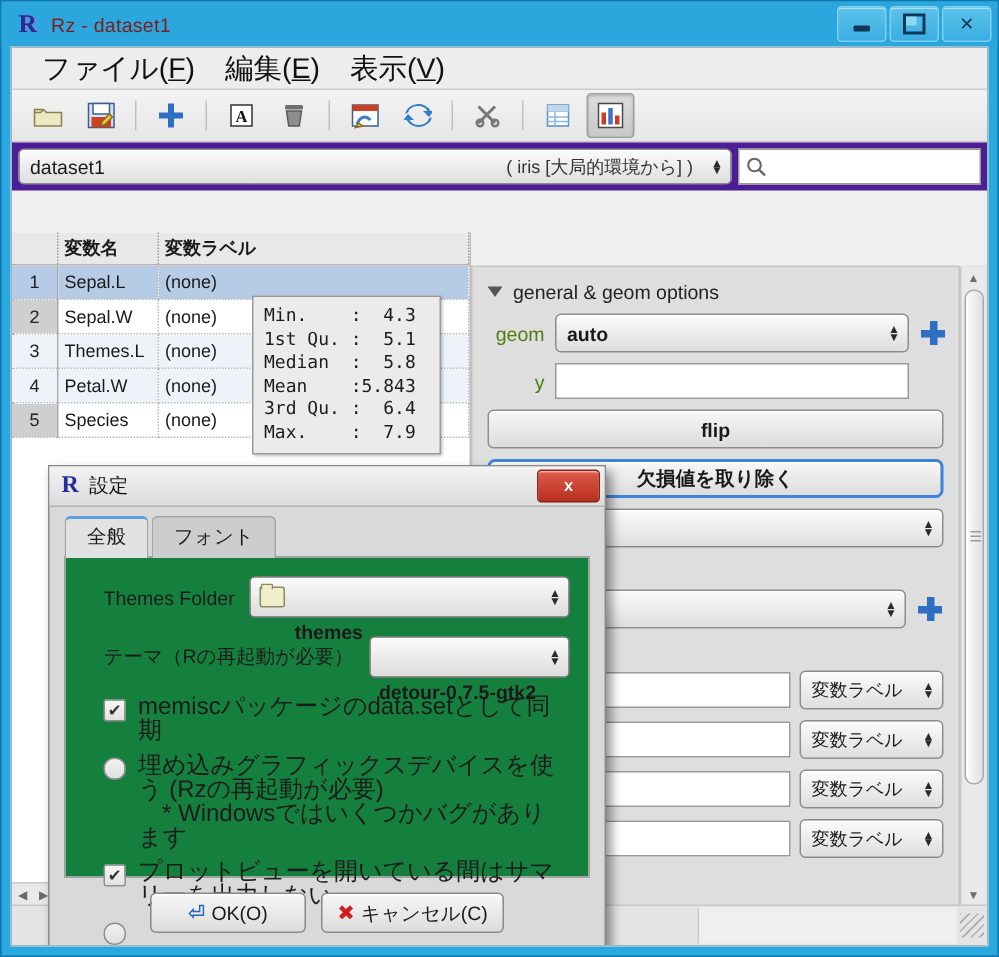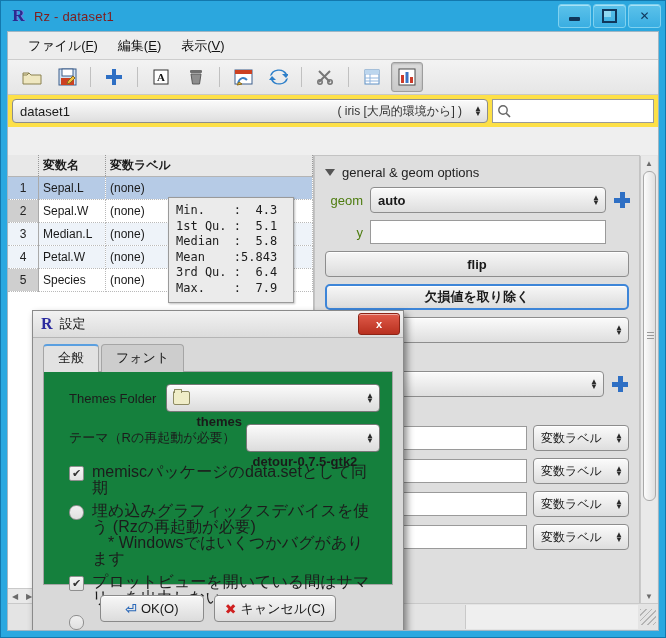--- a/index.html
+++ b/index.html
@@ -48,41 +48,41 @@
     position:absolute;left:6px;top:30px;right:6px;bottom:6px;
     background:#efefef;border:1px solid #9fb6c4;
     box-sizing:border-box;overflow:hidden;
   }
   
   .menubar{
     height:27px;background:#ededed;border-bottom:1px solid #cdcdcd;
     display:flex;align-items:center;padding-left:10px;
   }
   .menu-item{
-    padding:3px 10px;font-size:13px;color:#121212;
+    padding:3px 10px;font-size:19px;color:#121212;
   }
   .menu-item u{text-decoration:underline;}
   
   .toolbar{
     height:34px;background:linear-gradient(#f3f3f3,#e6e6e6);
     border-bottom:1px solid #c8c8c8;
     display:flex;align-items:center;padding-left:8px;gap:3px;
   }
   .tb-btn{
     width:30px;height:28px;display:flex;align-items:center;justify-content:center;
     border-radius:3px;border:1px solid transparent;
   }
   .tb-btn.active{
     background:linear-gradient(#dcdcdc,#c9c9c9);
     border:1px solid #9d9d9d;
     box-shadow:inset 0 1px 2px rgba(0,0,0,.2);
   }
   .tb-sep{width:1px;height:20px;background:#c0c0c0;margin:0 4px;}
   
-  .dsrow{height:32px;display:flex;align-items:center;padding:0 4px;background:#fde047;gap:4px;}
+  .dsrow{height:32px;display:flex;align-items:center;padding:0 4px;background:#4c1d95;gap:4px;}
   .combo{
     height:24px;border:1px solid #8d8d8d;border-radius:4px;
     background:linear-gradient(#fbfbfb,#dedede);
     display:flex;align-items:center;
     box-shadow:inset 0 1px 0 #fff;
     box-sizing:border-box;
   }
   .combo .cv{padding:0 7px;font-size:13px;white-space:nowrap;overflow:hidden;}
   .combo .cr{margin-left:auto;padding-right:6px;font-size:12px;color:#333;white-space:nowrap;}
   .spin{
@@ -120,21 +120,21 @@
   .col-name{width:58px;}
   .tooltip{
     position:absolute;left:160px;top:165px;width:111px;
     background:#ebebeb;border:1px solid #9a9a9a;
     box-shadow:1px 1px 2px rgba(0,0,0,.25);
     font-family:"DejaVu Sans Mono","Liberation Mono",monospace;
     font-size:12px;line-height:15.5px;padding:5px 6px 6px 7px;
     white-space:pre;color:#1c1c1c;
   }
   
-  .right-pane{flex:1;background:#e4e4e4;position:relative;overflow:hidden;}
+  .right-pane{flex:1;background:#e4e4e4;position:relative;overflow:hidden;margin-top:22px;}
   .rp-inner{position:absolute;left:0;top:0;right:18px;bottom:0;padding:6px 8px 0 8px;
     box-sizing:border-box;background:#dedede;border:1px solid #c3c3c3;}
   .sect-head{display:flex;align-items:center;gap:7px;margin:3px 0 7px 2px;font-size:13px;color:#222;}
   .tri{width:0;height:0;border-left:5px solid transparent;border-right:5px solid transparent;border-top:7px solid #555;}
   .frow{display:flex;align-items:center;gap:7px;margin-bottom:7px;}
   .flabel{font-size:13px;color:#4d7c0f;text-align:right;}
   .fcombo{height:26px;flex:1;}
   .fcombo .cv{font-weight:bold;font-size:13px;}
   .ftext{
     height:24px;flex:1;background:#fff;border:1px solid #9a9a9a;box-sizing:border-box;
@@ -398,21 +398,21 @@
             <td class="col-name">Sepal.L</td>
             <td>(none)</td>
           </tr>
           <tr>
             <td class="rn">2</td>
             <td class="col-name">Sepal.W</td>
             <td>(none)</td>
           </tr>
           <tr class="alt">
             <td class="rn">3</td>
-            <td class="col-name">Median.L</td>
+            <td class="col-name">Themes.L</td>
             <td>(none)</td>
           </tr>
           <tr class="alt">
             <td class="rn">4</td>
             <td class="col-name">Petal.W</td>
             <td>(none)</td>
           </tr>
           <tr>
             <td class="rn">5</td>
             <td class="col-name">Species</td>

